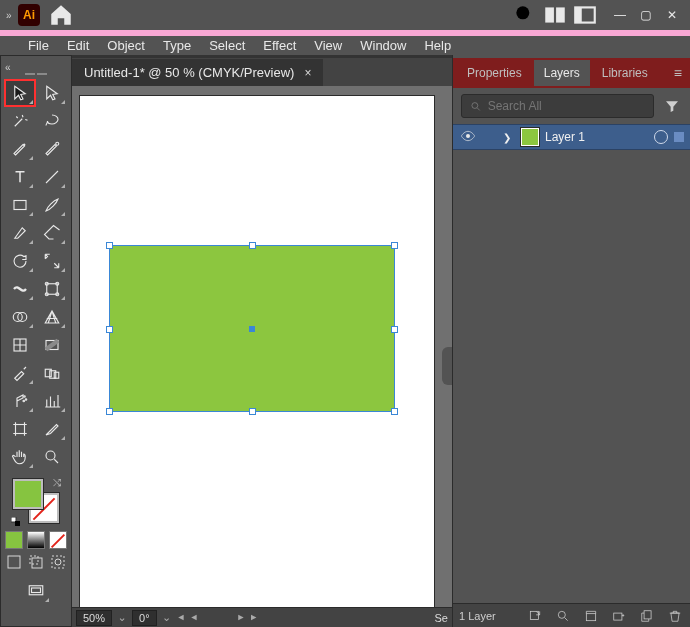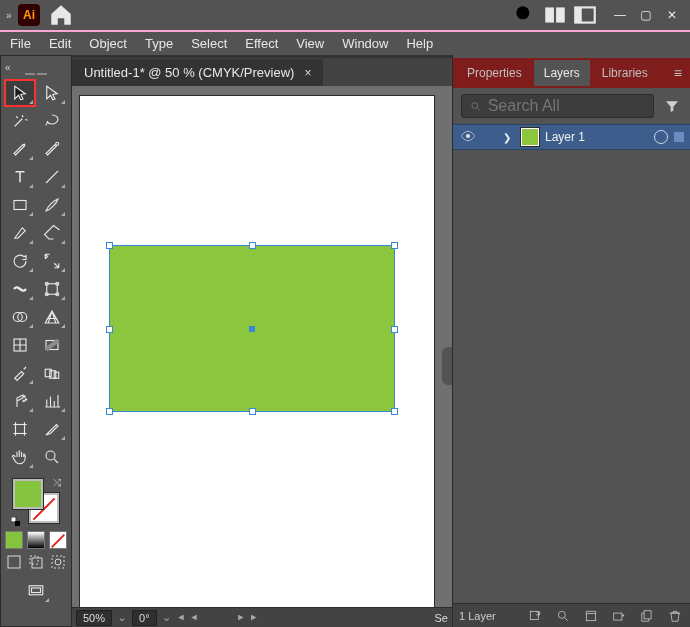--- a/index.html
+++ b/index.html
@@ -9,21 +9,21 @@
   .title-bar { height:30px; background:#535353; display:flex; align-items:center; padding:0 6px; }
   .expand-handle { width:12px; font-size:10px; color:#d0d0d0; cursor:pointer; }
   .ai-logo { width:22px; height:22px; background:#310000; color:#ff9a00; display:flex; align-items:center; justify-content:center; font-weight:700; font-size:12px; border-radius:4px; margin-right:6px;}
   .home-btn { width:24px; height:24px; margin-left:4px; display:flex; align-items:center; justify-content:center; }
   .title-spacer { flex:1; }
   .title-icon { width:26px; height:26px; display:flex; align-items:center; justify-content:center; color:#d8d8d8; margin:0 2px; }
   .win-controls { display:flex; gap:2px; margin-left:8px; }
   .win-btn { width:24px; height:20px; display:flex; align-items:center; justify-content:center; font-size:12px; color:#e8e8e8; }
 
   
-  .menu-bar { height:25px; background:#535353; border-top:2px solid #f9a8d4; display:flex; align-items:center; padding:0 10px; gap:18px; }
+  .menu-bar { height:25px; background:#535353; border-top:6px solid #f9a8d4; display:flex; align-items:center; padding:0 28px; gap:18px; }
   .menu-item { font-size:13px; color:#e8e8e8; }
 
   
   .main { display:flex; height:calc(627px - 30px - 25px); }
 
   
   .tool-panel { width:72px; background:#535353; border:1px solid #2b2b2b; display:flex; flex-direction:column; align-items:center; padding:4px 2px; }
   .tool-grip { width:48px; height:6px; display:flex; justify-content:center; gap:2px; margin-bottom:2px; }
   .tool-grip span { width:10px; height:2px; background:#8a8a8a; }
   .tool-grid { display:grid; grid-template-columns:28px 28px; gap:4px; }
@@ -450,21 +450,21 @@
       <div class="p-burger">≡</div>
     </div>
 
     <div class="layers-body">
       <div class="search-row">
         <div class="search-box">
           <svg viewBox="0 0 24 24">
               <circle cx="10" cy="10" r="6"></circle>
               <path d="m15 15 5 5"></path>
             </svg>
-          <input style="background: none; border: 0px; outline: 0px; color: rgb(207, 207, 207); width: 100%; font-size: 16px;" placeholder="Search All">
+          <input style="background: none; border: 0px; outline: 0px; color: rgb(207, 207, 207); width: 100%; font-size: 12px;" placeholder="Search All">
         </div>
         <div class="filter-ic">
           <svg viewBox="0 0 24 24" width="16" height="16">
               <path d="M3 5h18l-7 8v6l-4 2v-8z" fill="#cfcfcf"></path>
             </svg>
         </div>
       </div>
 
       <div class="layer-row">
         <span class="vis">

